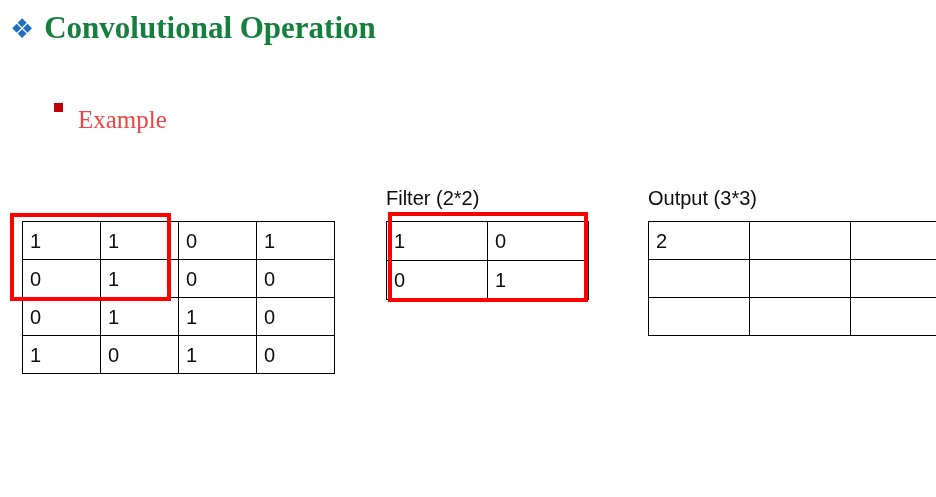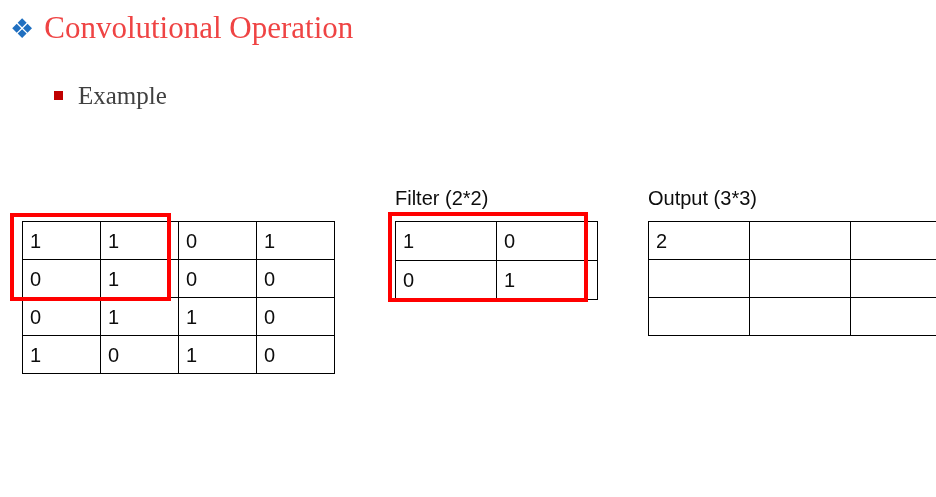--- a/index.html
+++ b/index.html
@@ -27,24 +27,24 @@
   }
   .title-bullet {
     font-family: "DejaVu Sans", sans-serif;
     font-size: 27px;
     line-height: 1;
     color: #1f6fc0;
     letter-spacing: 0;
   }
   .title-text {
     font-family: "Liberation Serif", serif;
-    font-weight: normal;
+    font-weight: bold;
     font-size: 31px;
     line-height: 1.05;
-    color: #ef4444;
+    color: #15803d;
     white-space: nowrap;
   }
 
   
   .sub-bullet-row {
     position: absolute;
     left: 54px;
     top: 82px;
     display: flex;
     align-items: center;
@@ -53,22 +53,23 @@
     width: 9px;
     height: 9px;
     background: #c00000;
     flex: 0 0 auto;
     margin-right: 15px;
   }
   .sub-bullet-text {
     font-family: "Liberation Serif", serif;
     font-size: 25px;
     line-height: 1.1;
-    color: #404040;
+    color: #ef4444;
     white-space: nowrap;
+    margin-top: 24px;
   }
 
   
   .panel { position: absolute; }
   .panel-label {
     position: absolute;
     top: 0;
     left: 0;
     font-family: "Liberation Sans", sans-serif;
     font-size: 20px;
@@ -92,21 +93,21 @@
     vertical-align: middle;
     padding: 0 0 0 7px;
   }
 
   
   #panel-input { left: 22px; top: 188px; width: 300px; height: 190px; }
   #grid-input { left: 0px; top: 33px; width: 281px; }
   #grid-input td { height: 37px; width: 70px; }
 
   
-  #panel-filter { left: 395px; top: 188px; width: 200px; height: 115px; padding-left: 44px; }
+  #panel-filter { left: 386px; top: 188px; width: 200px; height: 115px; padding-left: 44px; }
   #grid-filter { left: 0px; top: 33px; width: 186px; }
   #grid-filter td { height: 38px; width: 93px; }
 
   
   #panel-output { left: 648px; top: 188px; width: 285px; height: 155px; }
   #grid-output { left: 0px; top: 33px; width: 280px; }
   #grid-output td { height: 37px; width: 93px; }
 
   
   .red-box {

